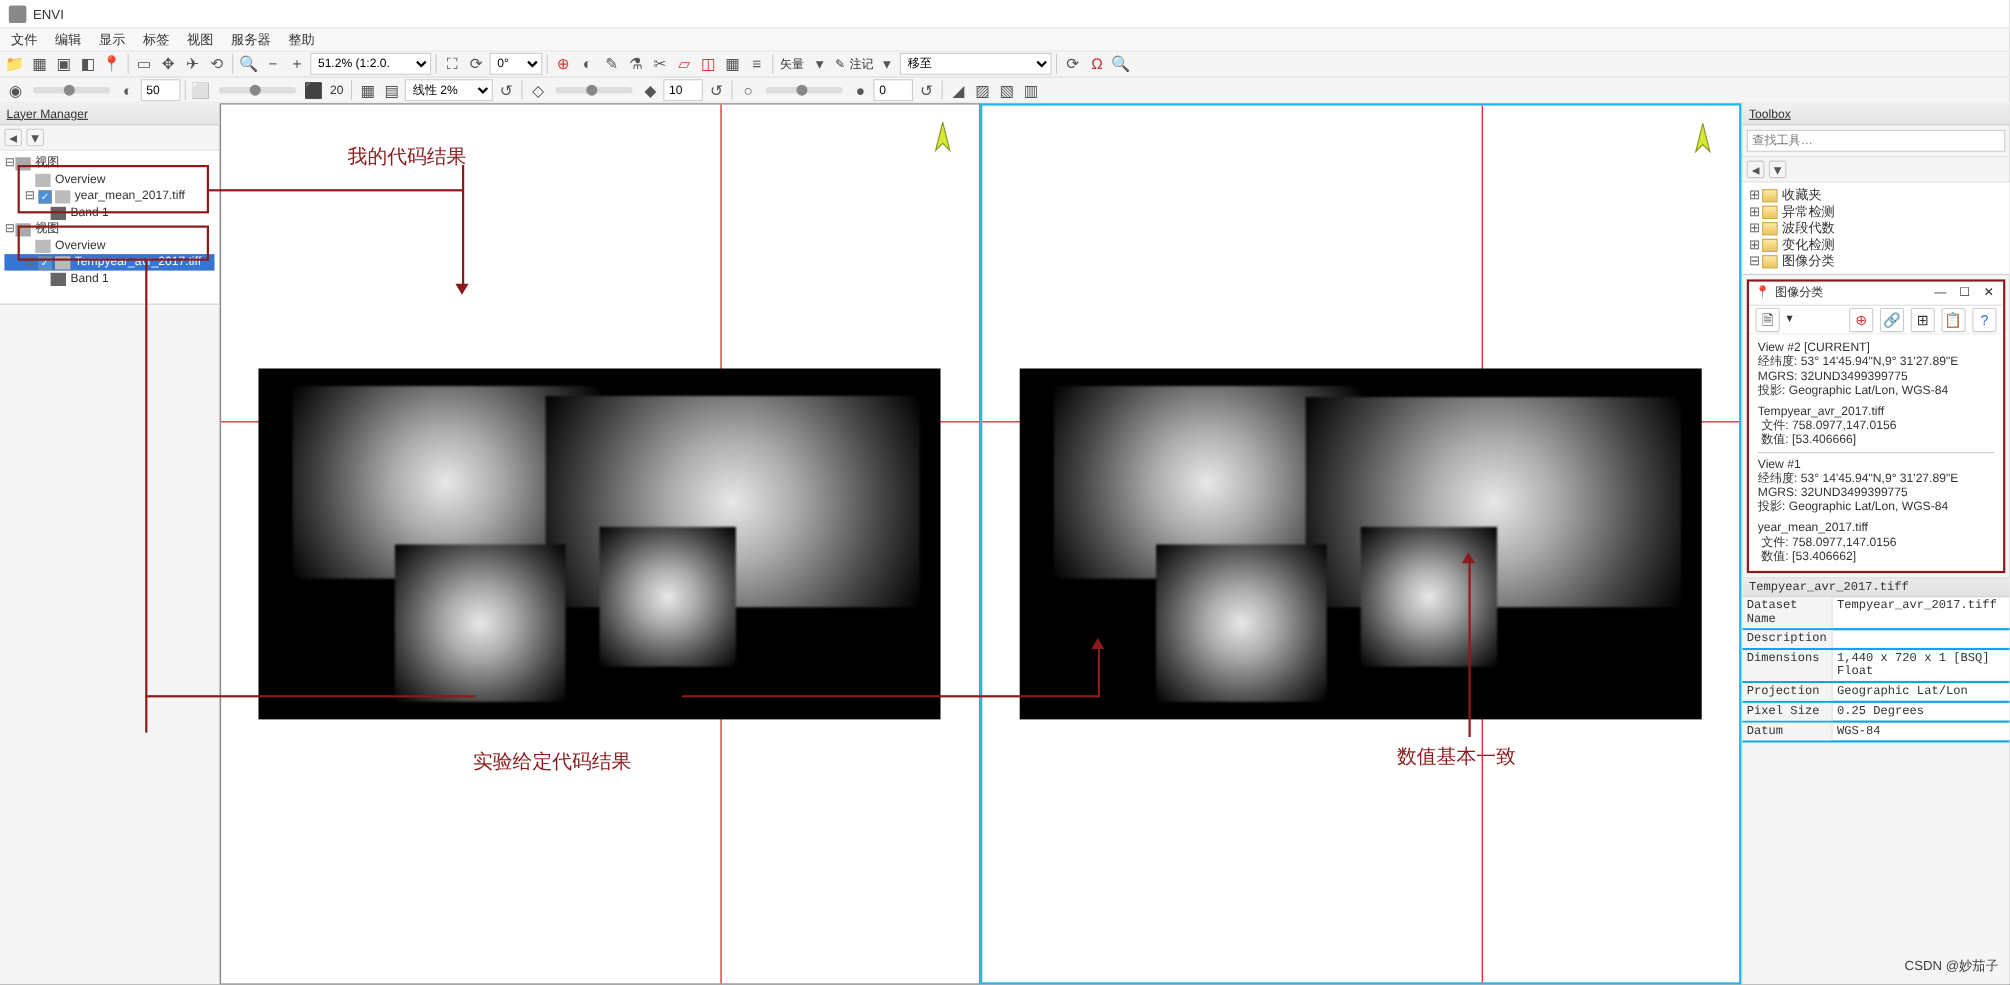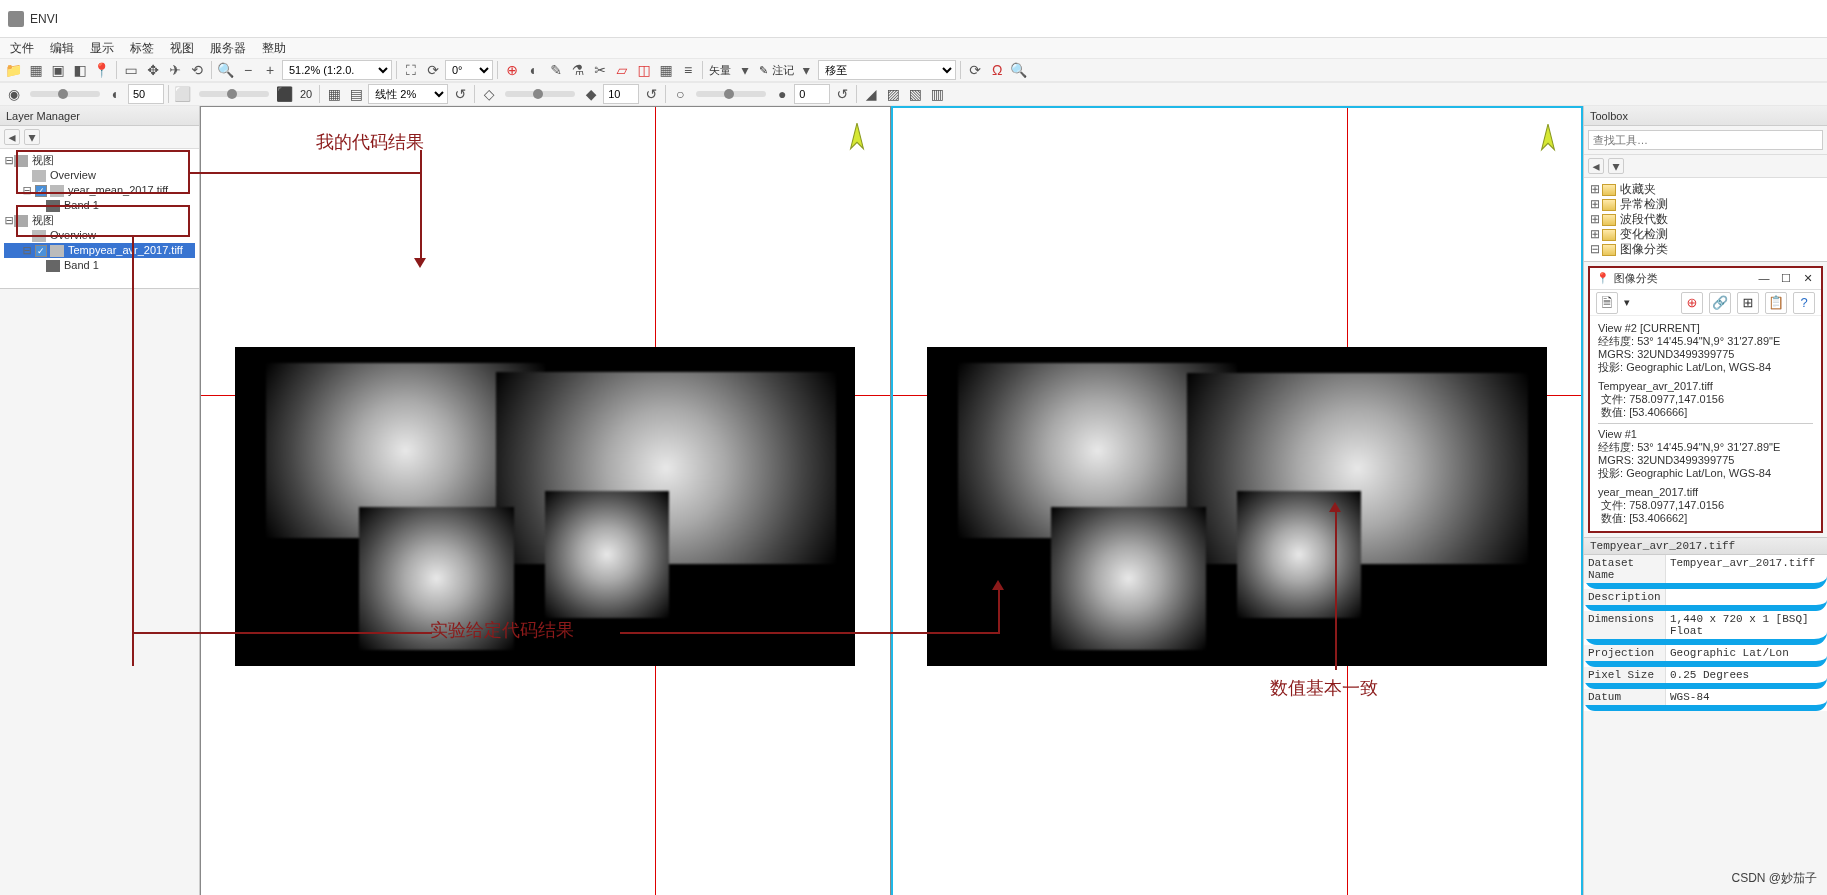--- a/index.html
+++ b/index.html
@@ -1,30 +1,30 @@
 <!DOCTYPE html>
 <html><head>
 <meta charset="utf-8">
 <style>
 * { margin:0; padding:0; box-sizing:border-box; font-family:"Microsoft YaHei",SimSun,sans-serif; }
 body { background:#f0f0f0; width:1827px; height:895px; overflow:hidden; font-size:12px; color:#333; position:relative; }
-.titlebar { height:38px; background:#fff; display:flex; align-items:center; padding:0 8px; border-bottom:1px solid #ddd; }
+.titlebar { height:26px; background:#fff; display:flex; align-items:center; padding:0 8px; border-bottom:1px solid #ddd; }
 .titlebar .icon { width:16px; height:16px; background:#888; margin-right:6px; border-radius:2px; }
 .menubar { height:20px; background:#f8f8f8; display:flex; align-items:center; padding:0 4px; gap:4px; }
 .menubar span { padding:2px 6px; cursor:pointer; }
 .toolbar { height:24px; background:#f5f5f5; border-top:1px solid #e8e8e8; border-bottom:1px solid #e8e8e8; display:flex; align-items:center; padding:0 4px; gap:2px; }
 .tb-btn { width:20px; height:20px; display:flex; align-items:center; justify-content:center; border-radius:2px; cursor:pointer; font-size:14px; color:#555; }
 .tb-sep { width:1px; height:18px; background:#ccc; margin:0 2px; }
 .tb-sel { height:20px; border:1px solid #ccc; background:#fff; font-size:11px; padding:0 2px; }
 .tb-input { height:20px; border:1px solid #ccc; background:#fff; font-size:11px; padding:0 4px; width:36px; }
 .slider { width:70px; height:6px; background:#ddd; border-radius:3px; position:relative; margin:0 4px; }
 .slider::after { content:''; position:absolute; width:10px; height:10px; background:#888; border-radius:50%; top:-2px; left:40%; }
 .main { display:flex; height:calc(100% - 94px); }
 .left-panel { width:200px; background:#f5f5f5; border-right:1px solid #ccc; display:flex; flex-direction:column; }
-.panel-title { background:linear-gradient(#f0f0f0,#e4e4e4); height:20px; display:flex; align-items:center; padding:0 6px; border-bottom:1px solid #ccc; font-family:"Courier New",monospace; font-size:11px; }
+.panel-title { background:linear-gradient(#f0f0f0,#e4e4e4); height:20px; display:flex; align-items:center; padding:0 6px; border-bottom:1px solid #ccc; font-family:"Courier New",monospace; font-size:11px;text-decoration:underline; }
 .tree { padding:4px; font-family:"Courier New",monospace; font-size:11px; line-height:15px; background:#fff; flex:0 0 auto; height:140px; overflow:auto; border-bottom:1px solid #ccc; }
 .tree-row { display:flex; align-items:center; white-space:nowrap; height:15px; }
 .tree-row .tgl { width:10px; text-align:center; color:#666; }
 .tree-row .cb { width:12px; height:12px; border:1px solid #888; background:#4a90d9; margin:0 3px; position:relative; }
 .tree-row .cb.on::after { content:'✓'; color:#fff; font-size:9px; position:absolute; top:-2px; left:1px; }
 .tree-row .ico { width:14px; height:12px; background:#bbb; margin-right:4px; }
 .tree-row.sel { background:#3874d1; color:#fff; }
 .views { flex:1; display:flex; background:#666; }
 .view { flex:1; background:#fff; position:relative; border:1px solid #888; }
 .view.active { border:2px solid #1fb8e8; }
@@ -42,21 +42,21 @@
 .tbx-row .fld { width:14px; height:12px; background:linear-gradient(#ffe9a8,#e8c558); border:1px solid #c9a030; margin-right:4px; }
 .cursor-panel { margin:4px; border:2px solid #8b1a1a; background:#fff; font-family:"Courier New",monospace; font-size:11px; line-height:13px; }
 .cursor-title { height:22px; display:flex; align-items:center; padding:0 6px; justify-content:space-between; border-bottom:1px solid #ddd; }
 .cursor-title .wbtns { display:flex; gap:8px; }
 .cursor-title .wbtn { width:14px; height:14px; display:flex; align-items:center; justify-content:center; }
 .cursor-tools { height:26px; display:flex; align-items:center; padding:0 6px; gap:6px; border-bottom:1px solid #eee; }
 .ctool { width:22px; height:22px; border:1px solid #ccc; border-radius:2px; display:flex; align-items:center; justify-content:center; font-size:13px; }
 .cursor-body { padding:6px 8px; }
 .cursor-body hr { border:none; border-top:1px solid #ccc; margin:4px 0; }
 .meta-table { background:#fff; border-top:1px solid #ccc; font-size:11px; }
-.meta-row { display:flex; border-bottom:6px solid #0ea5e9;border-radius:13px; }
+.meta-row { display:flex; border-bottom:2px solid #0ea5e9; }
 .meta-row .k { width:82px; padding:2px 4px; background:#f4f4f4; border-right:1px solid #e0e0e0; font-family:"Courier New",monospace; }
 .meta-row .v { flex:1; padding:2px 4px; font-family:"Courier New",monospace; }
 .meta-title { background:linear-gradient(#ececec,#e0e0e0); padding:2px 6px; font-family:"Courier New",monospace; border-bottom:1px solid #ccc; }
 .annot-box { position:absolute; border:2px solid #8b1a1a; pointer-events:none; }
 .annot-text { position:absolute; color:#8b1a1a; font-size:18px; font-weight:500; pointer-events:none; }
 .annot-line { position:absolute; background:#8b1a1a; pointer-events:none; }
 .arrow-down { position:absolute; width:0; height:0; border-left:6px solid transparent; border-right:6px solid transparent; border-top:10px solid #8b1a1a; pointer-events:none; }
 .arrow-up { position:absolute; width:0; height:0; border-left:6px solid transparent; border-right:6px solid transparent; border-bottom:10px solid #8b1a1a; pointer-events:none; }
 .watermark { position:absolute; right:10px; bottom:8px; color:#404040; font-size:12px; }
 </style>
@@ -346,21 +346,21 @@
             <div class="v">WGS-84</div>
           </div>
         </div>
     </div>
   </div>
 </div>
 
 <div class="annot-box" style="left:16px; top:150px; width:174px; height:44px"></div>
 <div class="annot-box" style="left:16px; top:205px; width:174px; height:32px"></div>
 <div class="annot-text" style="left:316px; top:130px">我的代码结果</div>
-<div class="annot-text" style="left:430px; top:618px">实验给定代码结果</div>
+<div class="annot-text" style="left:430px; top:680px">实验给定代码结果</div>
 <div class="annot-text" style="left:1270px; top:676px">数值基本一致</div>
 
 <div class="annot-line" style="left:190px; top:172px; width:230px; height:2px"></div>
 <div class="annot-line" style="left:420px; top:150px; width:2px; height:110px"></div>
 <div class="arrow-down" style="left:414px; top:258px"></div>
 
 <div class="annot-line" style="left:132px; top:236px; width:2px; height:430px"></div>
 <div class="annot-line" style="left:132px; top:632px; width:300px; height:2px"></div>
 <div class="annot-line" style="left:620px; top:632px; width:380px; height:2px"></div>
 <div class="annot-line" style="left:998px; top:588px; width:2px; height:46px"></div>

